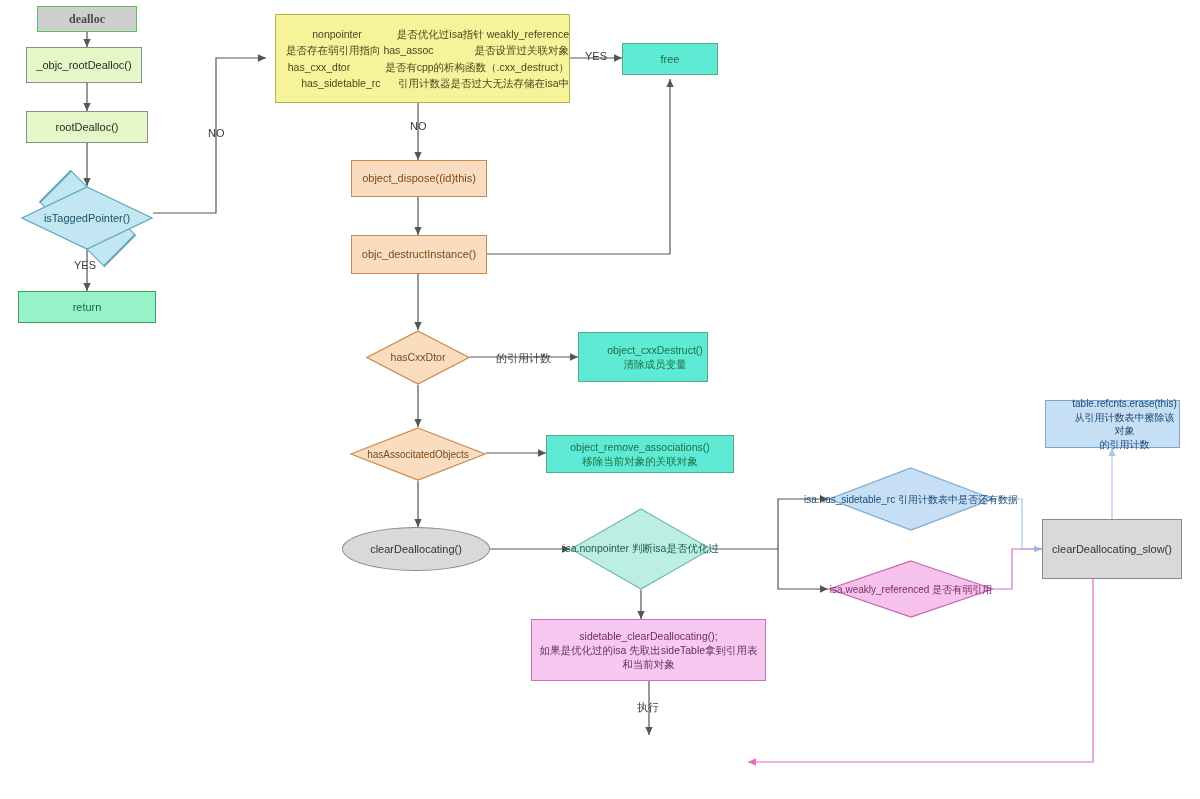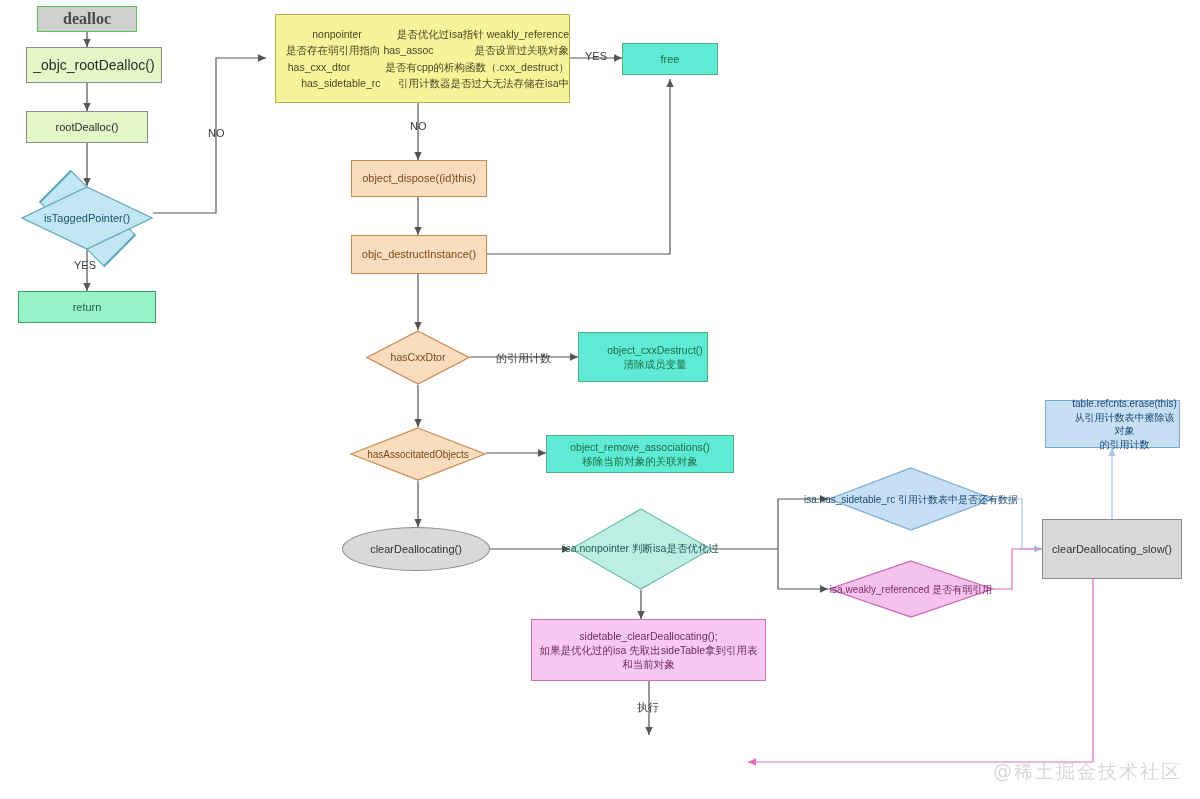--- a/index.html
+++ b/index.html
@@ -97,23 +97,23 @@
 
     <path class="w-pink" d="M994,589 L1012,589 L1012,549 L1042,549"></path>
 
     <path class="w-blue" d="M1112,519 L1112,448" marker-end="url(#ahb)"></path>
 
     <path class="w-pink" d="M1093,579 L1093,762 L748,762" marker-end="url(#ahp)"></path>
 
     <path class="w" d="M649,681 L649,735" marker-end="url(#ah)"></path>
   </svg>
 
-  <div class="node rect f-gray" style="left:37px;top:6px;width:100px;height:26px;font-size:16px;">dealloc</div>
-
-  <div class="node rect f-lightgrn" style="left:26px;top:47px;width:136px;height:36px;font-size:14px;">_objc_rootDealloc()</div>
+  <div class="node rect f-gray" style="left:37px;top:6px;width:100px;height:26px;font-size:12px;">dealloc</div>
+
+  <div class="node rect f-lightgrn" style="left:26px;top:47px;width:116px;height:36px;font-size:11px;">_objc_rootDealloc()</div>
 
   <div class="node rect f-lightgrn" style="left:26px;top:111px;width:122px;height:32px;font-size:11px;">rootDealloc()</div>
 
   <div class="diamond" style="left:21px;top:186px;width:132px;height:64px;">
     <div class="dshape f-blue" style="width:45px;height:45px;left:43.5px;top:9.5px;transform-origin:center;
          transform:rotate(45deg) scale(2.06,1.0);"></div>
     <svg viewBox="0 0 132 64" style="position:absolute;inset:0;width:132px;height:64px;">
       <polygon points="66,1 131,32 66,63 1,32" fill="#c2e6f2" stroke="#5fa7bd" stroke-width="1.2"></polygon>
     </svg>
     <div class="dtext" style="font-size:11px;color:#18516b;">isTaggedPointer()</div>
@@ -191,14 +191,13 @@
 和当前对象</div>
 
 
   <div class="lbl" style="left:208px;top:127px;">NO</div>
   <div class="lbl" style="left:74px;top:259px;">YES</div>
   <div class="lbl" style="left:585px;top:50px;">YES</div>
   <div class="lbl" style="left:410px;top:120px;">NO</div>
   <div class="lbl lbl-cn" style="left:496px;top:351px;">的引用计数</div>
   <div class="lbl lbl-cn" style="left:637px;top:700px;">执行</div>
 
-  <div class="wm">@稀土掘金技术社区</div>
 </div>
 
 </body></html>

